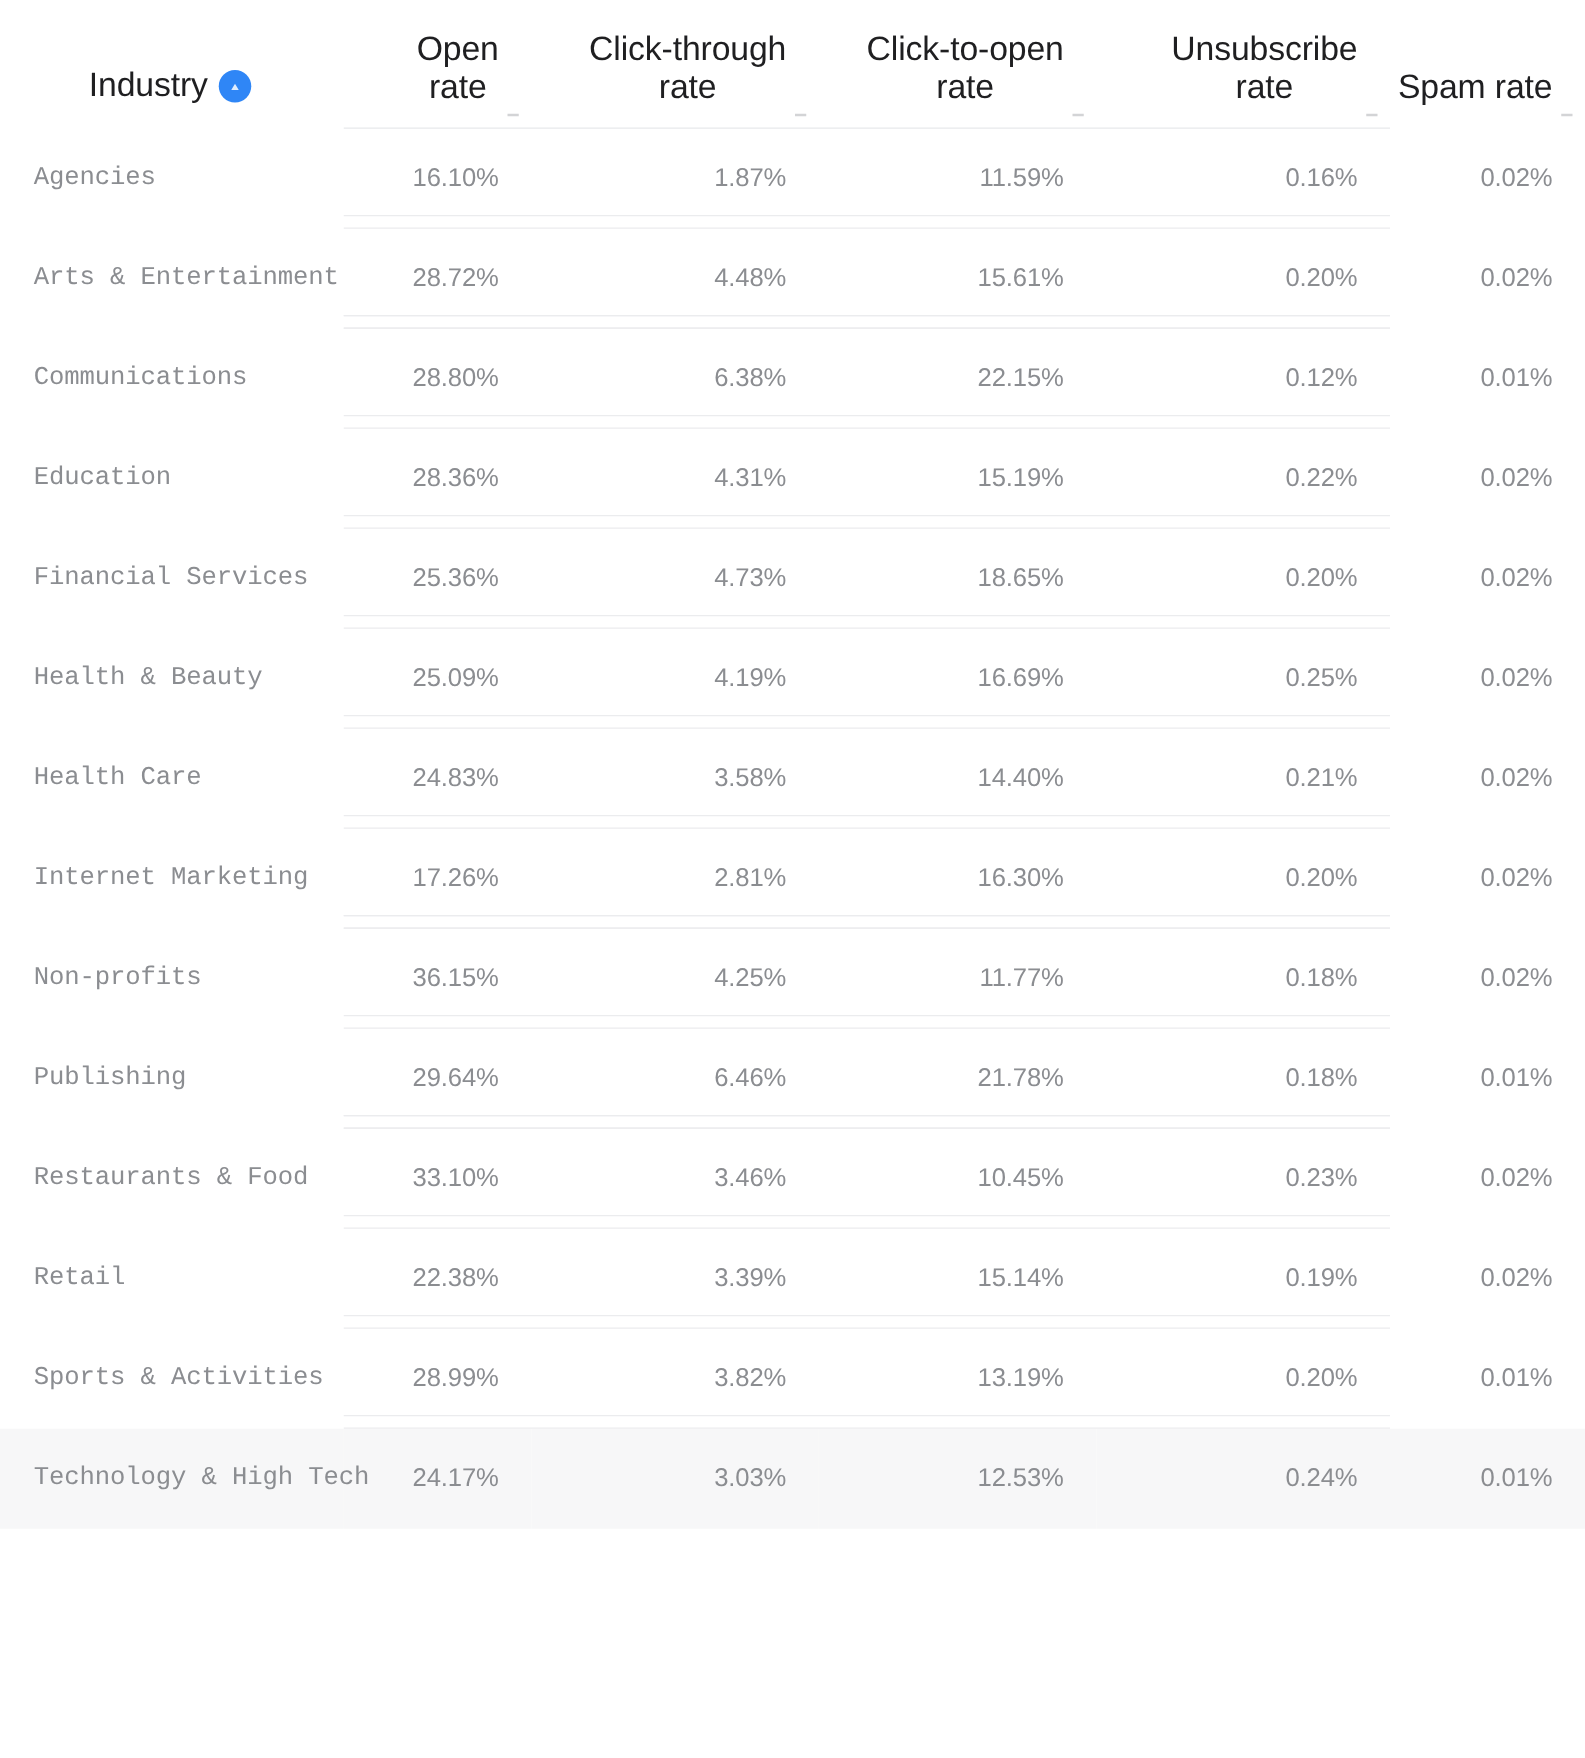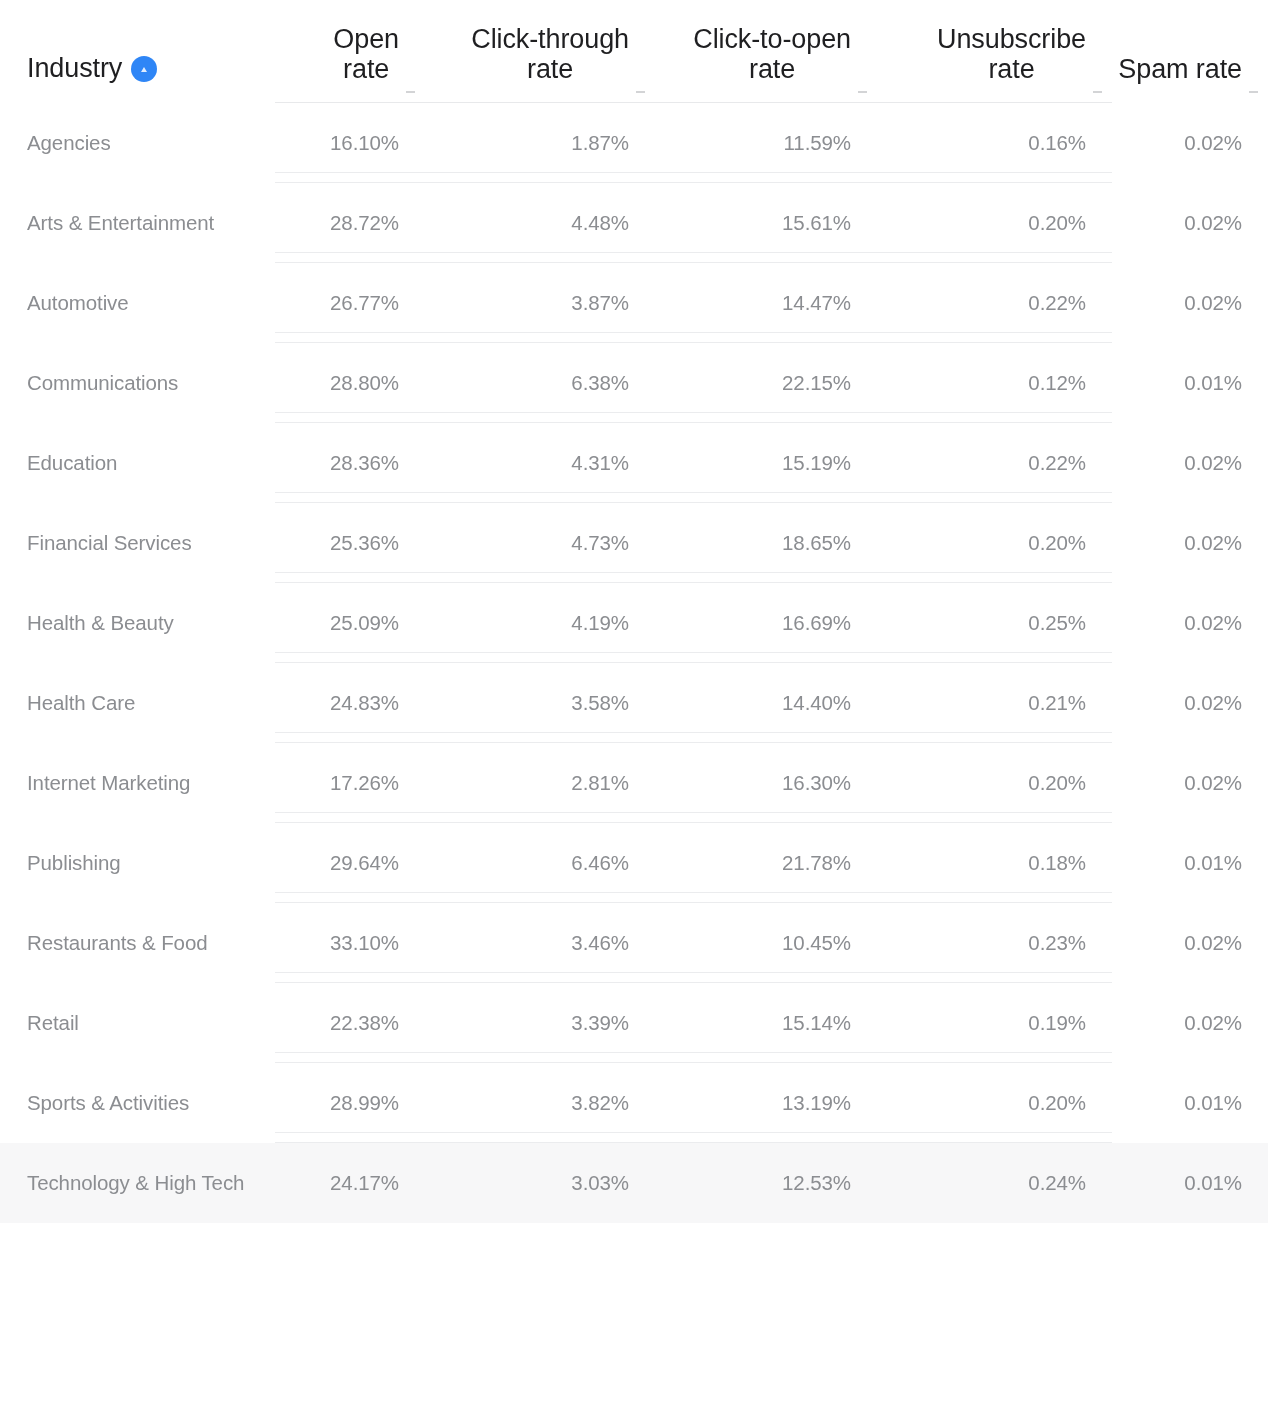--- a/index.html
+++ b/index.html
@@ -55,20 +55,21 @@
 
   .hdr-cell.first {
     text-align: left;
     padding-left: 27px;
     padding-right: 0;
     display: flex;
     align-items: center;
     gap: 9px;
     padding-bottom: 0;
     height: 68px;
+    margin-left: 44px;
   }
 
   .hdr-label { white-space: nowrap; }
 
   .hdr-label-wrap {
     display: inline-block;
     text-align: center;
   }
 
   .sort-dash {
@@ -129,20 +130,21 @@
     letter-spacing: -0.1px;
     white-space: nowrap;
   }
 
   .cell.industry-name {
     text-align: right;
     justify-content: flex-start;
     padding-left: 27px;
     padding-right: 8px;
     color: #8b8d91;
+    font-family: Liberation Mono, monospace;
   }
 
   
   .sep-row td { padding: 0; height: 0; }
   .sep-band {
     position: relative;
     height: 0;
   }
   .sep-line {
     position: absolute;
@@ -261,112 +263,92 @@
         <tr class="sep-row">
           <td></td>
           <td colspan="4">
             <div class="sep-band">
               <div class="sep-line top"></div>
               <div class="sep-line bottom"></div>
             </div>
           </td>
           <td></td>
         </tr>
-        <tr>
-          <td>
-            <div class="cell industry-name">Automotive</div>
-          </td>
-          <td>
-            <div class="cell">26.77%</div>
-          </td>
-          <td>
-            <div class="cell">3.87%</div>
-          </td>
-          <td>
-            <div class="cell">14.47%</div>
+        <tr class="sep-row">
+          <td></td>
+          <td colspan="4">
+            <div class="sep-band">
+              <div class="sep-line top"></div>
+              <div class="sep-line bottom"></div>
+            </div>
+          </td>
+          <td></td>
+        </tr>
+        <tr>
+          <td>
+            <div class="cell industry-name">Communications</div>
+          </td>
+          <td>
+            <div class="cell">28.80%</div>
+          </td>
+          <td>
+            <div class="cell">6.38%</div>
+          </td>
+          <td>
+            <div class="cell">22.15%</div>
+          </td>
+          <td>
+            <div class="cell">0.12%</div>
+          </td>
+          <td>
+            <div class="cell">0.01%</div>
+          </td>
+        </tr>
+        <tr class="sep-row">
+          <td></td>
+          <td colspan="4">
+            <div class="sep-band">
+              <div class="sep-line top"></div>
+              <div class="sep-line bottom"></div>
+            </div>
+          </td>
+          <td></td>
+        </tr>
+        <tr>
+          <td>
+            <div class="cell industry-name">Education</div>
+          </td>
+          <td>
+            <div class="cell">28.36%</div>
+          </td>
+          <td>
+            <div class="cell">4.31%</div>
+          </td>
+          <td>
+            <div class="cell">15.19%</div>
           </td>
           <td>
             <div class="cell">0.22%</div>
           </td>
           <td>
             <div class="cell">0.02%</div>
           </td>
         </tr>
         <tr class="sep-row">
           <td></td>
           <td colspan="4">
             <div class="sep-band">
               <div class="sep-line top"></div>
               <div class="sep-line bottom"></div>
             </div>
           </td>
           <td></td>
         </tr>
         <tr>
           <td>
-            <div class="cell industry-name">Communications</div>
-          </td>
-          <td>
-            <div class="cell">28.80%</div>
-          </td>
-          <td>
-            <div class="cell">6.38%</div>
-          </td>
-          <td>
-            <div class="cell">22.15%</div>
-          </td>
-          <td>
-            <div class="cell">0.12%</div>
-          </td>
-          <td>
-            <div class="cell">0.01%</div>
-          </td>
-        </tr>
-        <tr class="sep-row">
-          <td></td>
-          <td colspan="4">
-            <div class="sep-band">
-              <div class="sep-line top"></div>
-              <div class="sep-line bottom"></div>
-            </div>
-          </td>
-          <td></td>
-        </tr>
-        <tr>
-          <td>
-            <div class="cell industry-name">Education</div>
-          </td>
-          <td>
-            <div class="cell">28.36%</div>
-          </td>
-          <td>
-            <div class="cell">4.31%</div>
-          </td>
-          <td>
-            <div class="cell">15.19%</div>
-          </td>
-          <td>
-            <div class="cell">0.22%</div>
-          </td>
-          <td>
-            <div class="cell">0.02%</div>
-          </td>
-        </tr>
-        <tr class="sep-row">
-          <td></td>
-          <td colspan="4">
-            <div class="sep-band">
-              <div class="sep-line top"></div>
-              <div class="sep-line bottom"></div>
-            </div>
-          </td>
-          <td></td>
-        </tr>
-        <tr>
-          <td>
             <div class="cell industry-name">Financial Services</div>
           </td>
           <td>
             <div class="cell">25.36%</div>
           </td>
           <td>
             <div class="cell">4.73%</div>
           </td>
           <td>
             <div class="cell">18.65%</div>
@@ -480,20 +462,40 @@
         </tr>
         <tr class="sep-row">
           <td></td>
           <td colspan="4">
             <div class="sep-band">
               <div class="sep-line top"></div>
               <div class="sep-line bottom"></div>
             </div>
           </td>
           <td></td>
+        </tr>
+        <tr>
+          <td>
+            <div class="cell industry-name">Non-profits</div>
+          </td>
+          <td>
+            <div class="cell">36.15%</div>
+          </td>
+          <td>
+            <div class="cell">4.25%</div>
+          </td>
+          <td>
+            <div class="cell">11.77%</div>
+          </td>
+          <td>
+            <div class="cell">0.18%</div>
+          </td>
+          <td>
+            <div class="cell">0.02%</div>
+          </td>
         </tr>
         <tr class="sep-row">
           <td></td>
           <td colspan="4">
             <div class="sep-band">
               <div class="sep-line top"></div>
               <div class="sep-line bottom"></div>
             </div>
           </td>
           <td></td>

